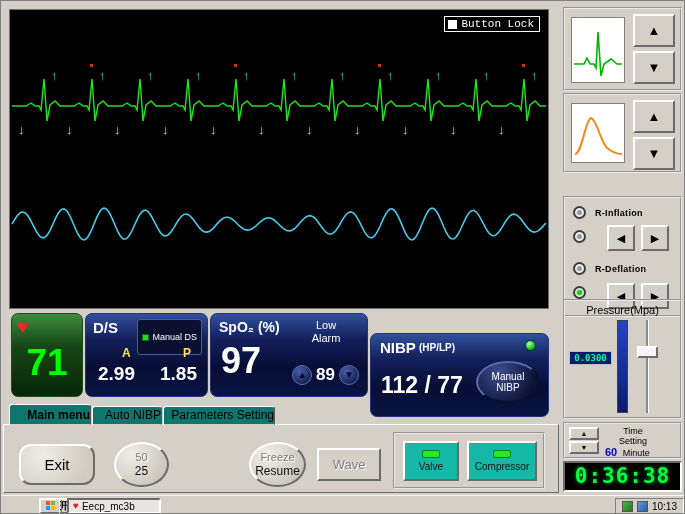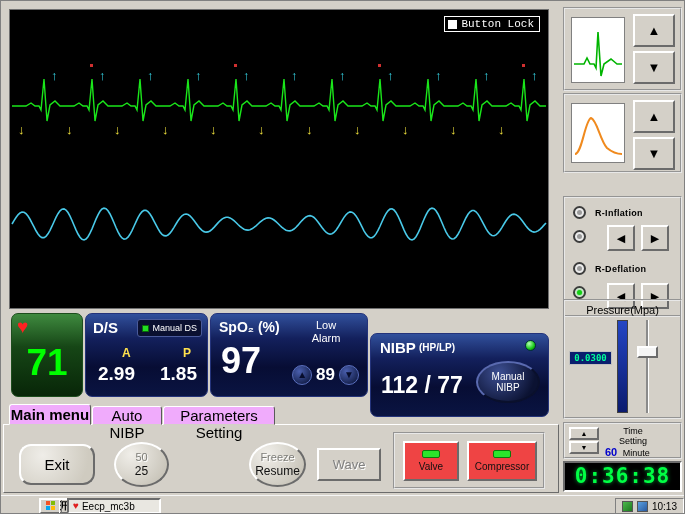--- a/index.html
+++ b/index.html
@@ -22,21 +22,21 @@
   .panel{top:312px;height:84px;border-radius:7px;border:1px solid #24337a;
     background:linear-gradient(180deg,#31509c 0%,#13205c 30%,#070d34 65%,#0a1442 100%);color:#fff;}
   .hr-panel{left:10px;width:72px;border:1px solid #1d4d1d;
     background:linear-gradient(180deg,#3f8a3f 0%,#164616 40%,#082608 100%);}
   .heart{position:absolute;left:5px;top:2px;color:#ff2222;font-size:19px;}
   .hr-val{position:absolute;left:0;right:0;top:28px;text-align:center;color:#00ff00;font-size:37px;font-weight:bold;}
 
   .ds-panel{left:84px;width:123px;}
   .ds-title{position:absolute;left:7px;top:5px;font-size:15px;font-weight:bold;}
   .ds-mode{position:absolute;right:5px;top:5px;background:#0a1030;border:1px solid #4a5a9a;border-radius:3px;
-    font-size:9px;padding:3px 4px;display:flex;align-items:center;gap:3px;cursor:pointer;}
+    font-size:9px;padding:12px 4px;display:flex;align-items:center;gap:3px;cursor:pointer;}
   .mini-led{width:7px;height:7px;background:#22dd22;border:1px solid #0a6a0a;display:inline-block;}
   .ds-a-label,.ds-p-label{position:absolute;top:32px;color:#ffe14d;font-size:12px;font-weight:bold;}
   .ds-a-label{left:36px;} .ds-p-label{left:97px;}
   .ds-a-val,.ds-p-val{position:absolute;top:49px;font-size:19px;font-weight:bold;}
   .ds-a-val{left:12px;} .ds-p-val{left:74px;}
 
   .spo2-panel{left:209px;width:158px;}
   .spo2-title{position:absolute;left:8px;top:5px;font-size:14px;font-weight:bold;}
   .alarm-l1,.alarm-l2{position:absolute;right:14px;width:54px;text-align:center;font-size:11px;}
   .alarm-l1{top:5px;} .alarm-l2{top:18px;}
@@ -51,40 +51,40 @@
   .nibp-title{position:absolute;left:9px;top:5px;font-size:15px;font-weight:bold;}
   .nibp-sub{position:absolute;left:48px;top:8px;font-size:10px;font-weight:bold;}
   .nibp-led{position:absolute;right:12px;top:6px;width:11px;height:11px;border-radius:50%;
     background:radial-gradient(circle at 35% 30%,#b4ffb4,#17c817 60%,#045804);border:1px solid #033;}
   .nibp-val{position:absolute;left:10px;top:38px;font-size:23px;font-weight:bold;}
   .nibp-btn{position:absolute;right:8px;top:27px;width:64px;height:42px;border-radius:50%;
     background:radial-gradient(circle at 35% 25%,#3d4f92,#0b1232 75%);border:2px solid;border-color:#5a6ab0 #0a102c #0a102c #5a6ab0;
     color:#fff;font-size:10px;text-align:center;display:flex;flex-direction:column;justify-content:center;cursor:pointer;}
 
   
-  .tab{position:absolute;top:405px;height:19px;background:#f0abfc;border:1px solid;border-color:#ffffff #5a5a5a #d4d0c8 #ffffff;
-    border-radius:3px 3px 0 0;font-size:15px;text-align:center;line-height:17px;z-index:2;cursor:pointer;}
+  .tab{position:absolute;top:405px;height:19px;background:#0f766e;border:1px solid;border-color:#ffffff #5a5a5a #d4d0c8 #ffffff;
+    border-radius:3px 3px 0 0;font-size:12px;text-align:right;line-height:17px;z-index:2;cursor:pointer;}
   .tab.active{top:403px;height:21px;font-weight:bold;line-height:20px;z-index:4;}
   .tab-main{left:8px;width:82px;} .tab-auto{left:91px;width:70px;} .tab-params{left:162px;width:112px;}
   .pane{left:2px;top:423px;width:556px;height:69px;background:#d4d0c8;border:1px solid;border-color:#ffffff #6b6b6b #6b6b6b #ffffff;z-index:1;}
 
   
   .exit-btn{left:18px;top:443px;width:76px;height:41px;border-radius:12px;font-size:15px;
     display:flex;align-items:center;justify-content:center;cursor:pointer;z-index:5;
     background:radial-gradient(circle at 30% 25%,#efede8,#cfcbc0 80%);}
   .round-btn{top:441px;width:55px;height:45px;border-radius:50%;z-index:5;cursor:pointer;
     background:radial-gradient(circle at 30% 25%,#f0eee9,#c9c5ba 80%);
     display:flex;flex-direction:column;align-items:center;justify-content:center;line-height:1.2;}
   .rb-top{font-size:11px;color:#7d7d78;text-shadow:1px 1px 0 #fff;}
   .rb-bottom{font-size:12px;font-weight:normal;color:#101010;}
   .speed-btn{left:113px;} .ratio-btn{left:185px;} .freeze-btn{left:248px;width:57px;}
   .wave-btn{left:316px;top:447px;width:64px;height:33px;z-index:5;font-size:13px;
     color:#808080;text-shadow:1px 1px 0 #fff;display:flex;align-items:center;justify-content:center;}
   .io-group{left:392px;top:431px;width:152px;height:57px;z-index:5;}
-  .io-btn{top:440px;height:40px;z-index:6;cursor:pointer;background:#ef4444;border:2px solid;border-color:#fff #6b6b6b #6b6b6b #fff;
+  .io-btn{top:440px;height:40px;z-index:6;cursor:pointer;background:#14b8a6;border:2px solid;border-color:#fff #6b6b6b #6b6b6b #fff;
     display:flex;flex-direction:column;align-items:center;justify-content:center;gap:3px;font-size:10px;color:#111;}
   .valve-btn{left:402px;width:56px;} .comp-btn{left:466px;width:70px;}
   .io-led{width:18px;height:8px;background:#2be62b;border:1px solid #0a7a0a;border-radius:2px;}
 
   
   .sbox{left:562px;width:119px;}
   .box-ecg{top:6px;height:84px;} .box-pulse{top:92px;height:80px;}
   .thumb{position:absolute;left:6px;top:8px;width:54px;background:#fff;border:1px solid #808080;}
   .thumb-ecg{height:66px;} .thumb-pulse{height:60px;}
   .updown{position:absolute;left:68px;width:42px;height:33px;font-size:13px;display:flex;align-items:center;justify-content:center;cursor:pointer;}

